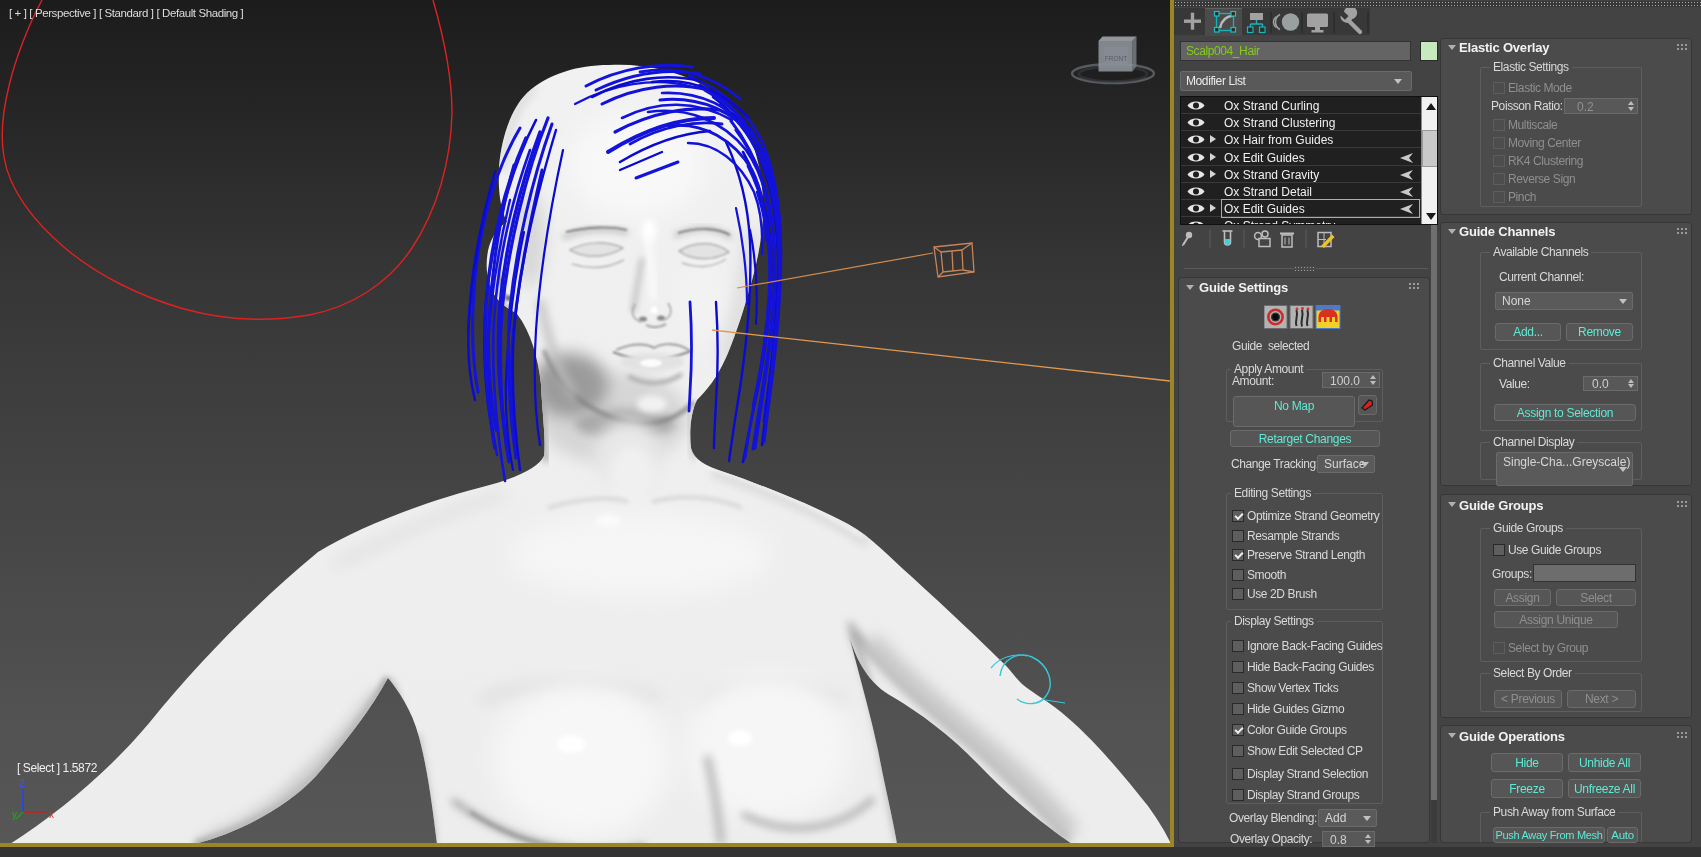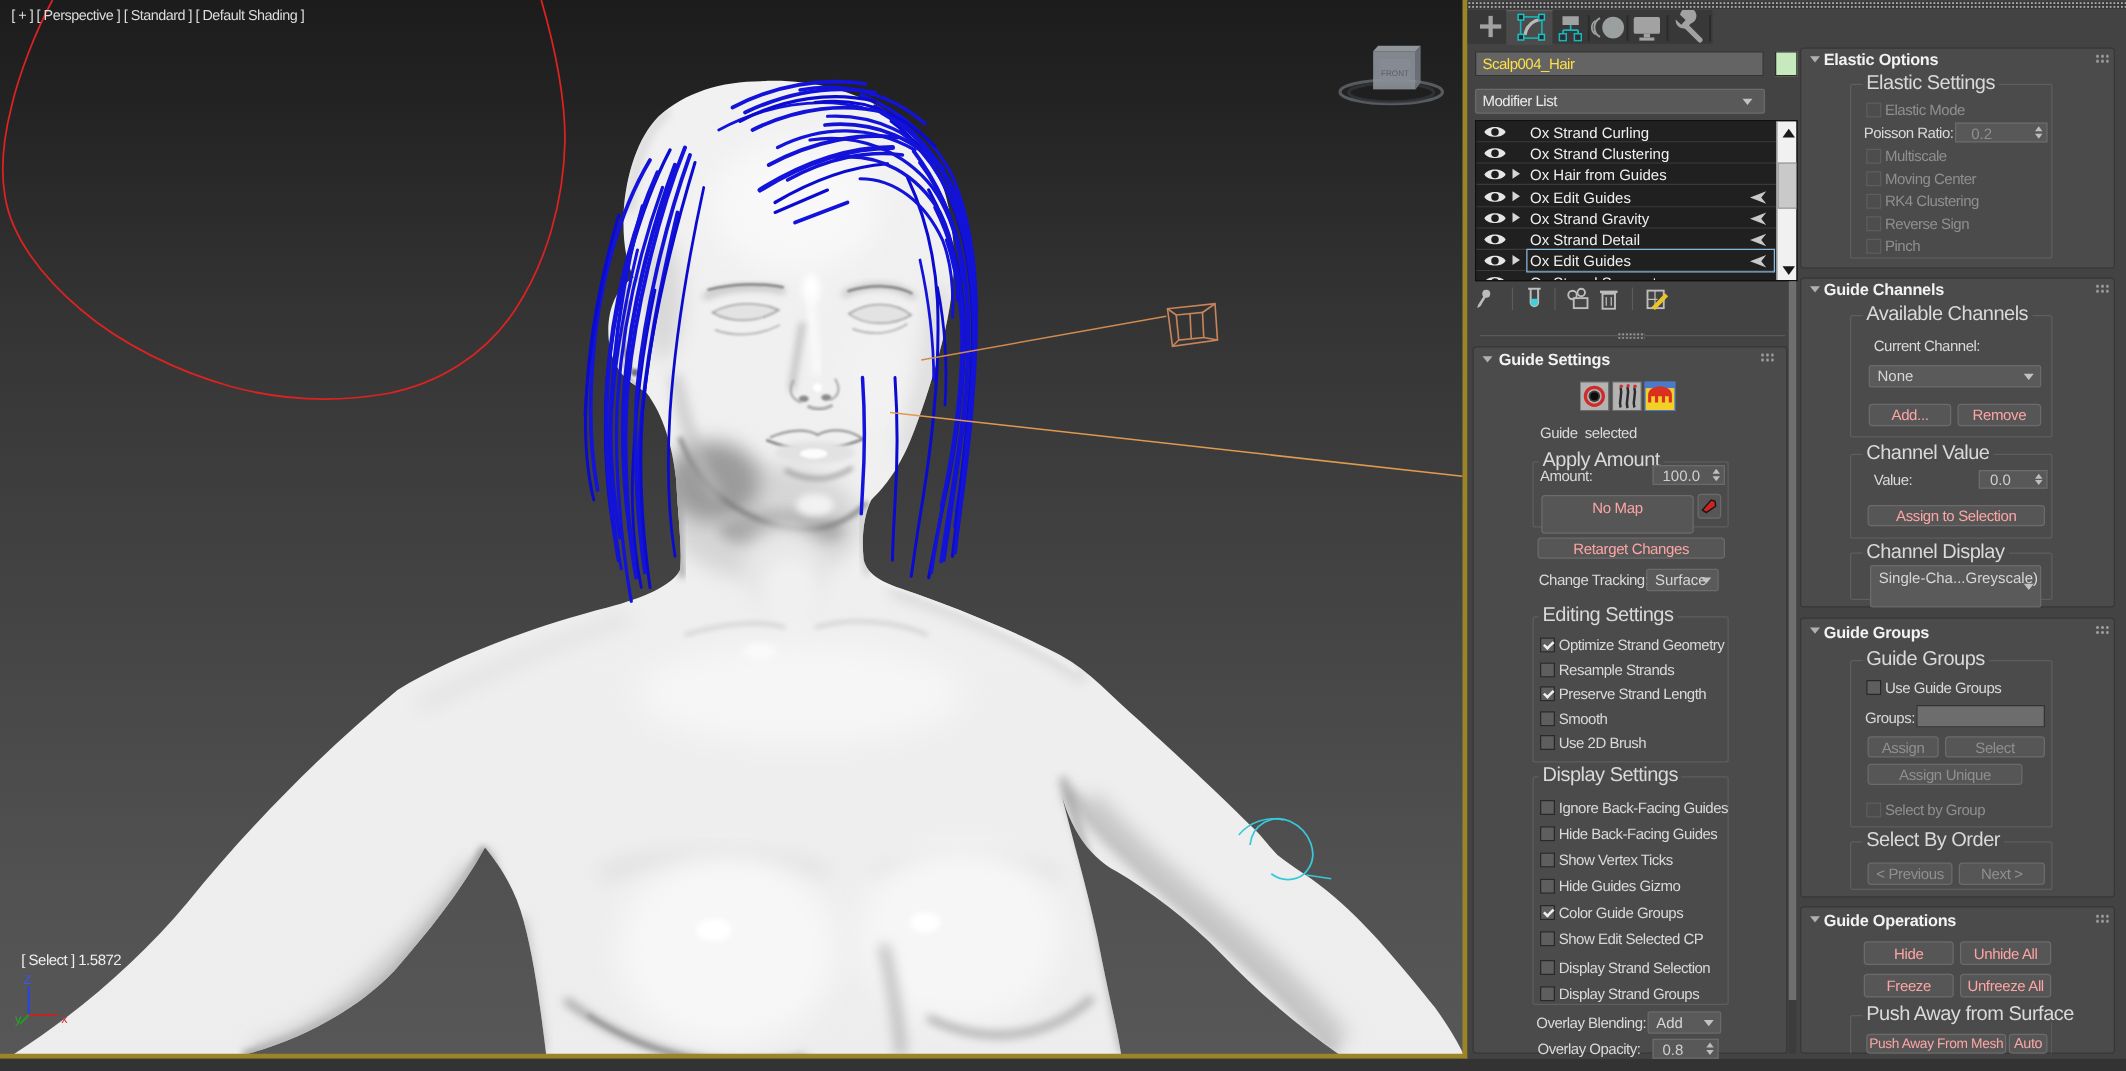--- a/index.html
+++ b/index.html
@@ -1,24 +1,24 @@
 <!DOCTYPE html>
 <html><head><meta charset="utf-8">
 <style>
 *{margin:0;padding:0;box-sizing:border-box}
 html,body{width:1701px;height:857px;overflow:hidden}
 body{position:relative;background:#434343;font-family:"Liberation Sans",sans-serif}
 .ab{position:absolute}
 .lb{position:absolute;font-size:12px;letter-spacing:-0.4px;color:#d9d9d9;white-space:nowrap;line-height:13px}
 .lb.g{color:#8f8f8f}
 .hd{position:absolute;font-size:13px;letter-spacing:-0.2px;font-weight:bold;color:#f2f2f2;white-space:nowrap}
-.btn{position:absolute;background:#565656;border:1px solid #6b6b6b;border-radius:3px;color:#fca5a5;font-size:12px;letter-spacing:-0.3px;text-align:center;overflow:hidden}
+.btn{position:absolute;background:#565656;border:1px solid #6b6b6b;border-radius:3px;color:#5eead4;font-size:12px;letter-spacing:-0.3px;text-align:center;overflow:hidden}
 .btn.g{color:#8f8f8f}
 .grp{position:absolute;border:1px solid #5e5e5e;border-radius:2px}
-.gl{position:absolute;background:#4b4b4b;color:#d9d9d9;font-size:16px;letter-spacing:-0.4px;padding:0 3px;line-height:12px;white-space:nowrap}
+.gl{position:absolute;background:#4b4b4b;color:#d9d9d9;font-size:12px;letter-spacing:-0.4px;padding:0 3px;line-height:12px;white-space:nowrap}
 .cb{position:absolute;width:12px;height:12px;background:#5e5e5e;border:1px solid #292929}
 .cb.d{background:#4d4d4d;border-color:#5d5d5d}
 .cb.c::after{content:"";position:absolute;left:2px;top:2px;width:6px;height:3px;border-left:2px solid #efefef;border-bottom:2px solid #efefef;transform:rotate(-45deg)}
 .dd{position:absolute;background:#5a5a5a;border:1px solid #6b6b6b;border-radius:2px;color:#d6d6d6;font-size:12px;padding-left:6px}
 .dd i{position:absolute;right:5px;top:50%;margin-top:-2px;width:0;height:0;border-left:4px solid transparent;border-right:4px solid transparent;border-top:5px solid #c2c2c2}
 .spn{position:absolute;background:#585858;border:1px solid #6b6b6b;color:#cfcfcf;font-size:12px}
 .spn.g{color:#8f8f8f}
 .spn b{position:absolute;right:3px;top:2px;width:0;height:0;border-left:3.5px solid transparent;border-right:3.5px solid transparent;border-bottom:4px solid #bdbdbd}
 .spn u{position:absolute;right:3px;bottom:2px;width:0;height:0;border-left:3.5px solid transparent;border-right:3.5px solid transparent;border-top:4px solid #bdbdbd}
 .roll{position:absolute;background:#4b4b4b;border:1px solid #373737;border-radius:3px}
@@ -265,21 +265,21 @@
  <rect x="133" y="5.5" width="21" height="13.5" rx="1.5" fill="#a2a2a2"></rect>
  <rect x="141" y="19" width="5" height="3" fill="#a2a2a2"></rect>
     <rect x="137.5" y="22" width="12" height="2.5" fill="#a2a2a2"></rect>
  <line x1="160" y1="4" x2="160" y2="25" stroke="#2b2b2b" stroke-width="1.5"></line>
  <path d="M175.5 13.5 L186 24" stroke="#a2a2a2" stroke-width="4.2" stroke-linecap="round"></path>
  <path d="M178.5 11 A 6.6 6.6 0 1 0 170 3.8 L174.5 8 L171 11.8 L166.5 7.6 A 6.6 6.6 0 0 0 175 14.5 Z" fill="#a2a2a2"></path>
  <line x1="194" y1="4" x2="194" y2="25" stroke="#2b2b2b" stroke-width="1.5"></line>
 </svg>
 
 <div class="ab" style="left:1180px;top:41px;width:231px;height:20px;background:#646464;border:1px solid #333"></div>
-<div class="lb" style="left:1186px;top:45px;color:#fde047">Scalp004_Hair</div>
+<div class="lb" style="left:1186px;top:45px;color:#84cc16">Scalp004_Hair</div>
 <div class="ab" style="left:1420px;top:41px;width:18px;height:20px;background:#c6e9bd;border:1px solid #2b2b2b"></div>
 
 <div class="dd" style="left:1180px;top:71px;width:232px;height:20px;background:#595959">
     <i style="right:9px"></i>
   </div>
 <div class="lb" style="left:1186px;top:75px;color:#eaeaea">Modifier List</div>
 
 <div class="ab" id="stk" style="left:1180px;top:96px;width:258px;height:129px;background:#202020;border:1px solid #101010;overflow:hidden">
  <div class="srow" style="top:0">
       <span class="t">Ox Strand Curling</span>
@@ -443,21 +443,21 @@
     <span style="position:absolute;left:7px;top:1px">0.8</span>
     <b></b>
     <u></u>
   </div>
 
 <div class="ab" style="left:1431px;top:225px;width:6px;height:618px;background:#3c3c3c"></div>
 <div class="ab" style="left:1431px;top:225px;width:6px;height:575px;background:#6f6f6f"></div>
 
 <div class="roll" style="left:1440px;top:38px;width:252px;height:177px"></div>
 <div class="ra" style="left:1448px;top:45px"></div>
-<div class="hd" style="left:1459px;top:40px">Elastic Options</div>
+<div class="hd" style="left:1459px;top:40px">Elastic Overlay</div>
 <div class="grip" style="left:1676px;top:43px"></div>
 <div class="grp" style="left:1480px;top:67px;width:162px;height:140px"></div>
 <div class="gl" style="left:1490px;top:61px">Elastic Settings</div>
 <div class="cb d" style="left:1493px;top:82px"></div>
 <div class="lb g" style="left:1508px;top:82px">Elastic Mode</div>
 <div class="lb" style="left:1491px;top:100px">Poisson Ratio:</div>
 <div class="spn g" style="left:1564px;top:98px;width:74px;height:16px">
     <span style="position:absolute;left:12px;top:1px">0.2</span>
     <b></b>
     <u></u>

